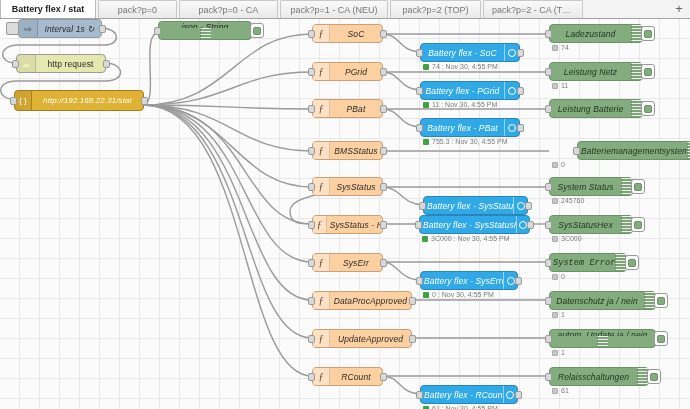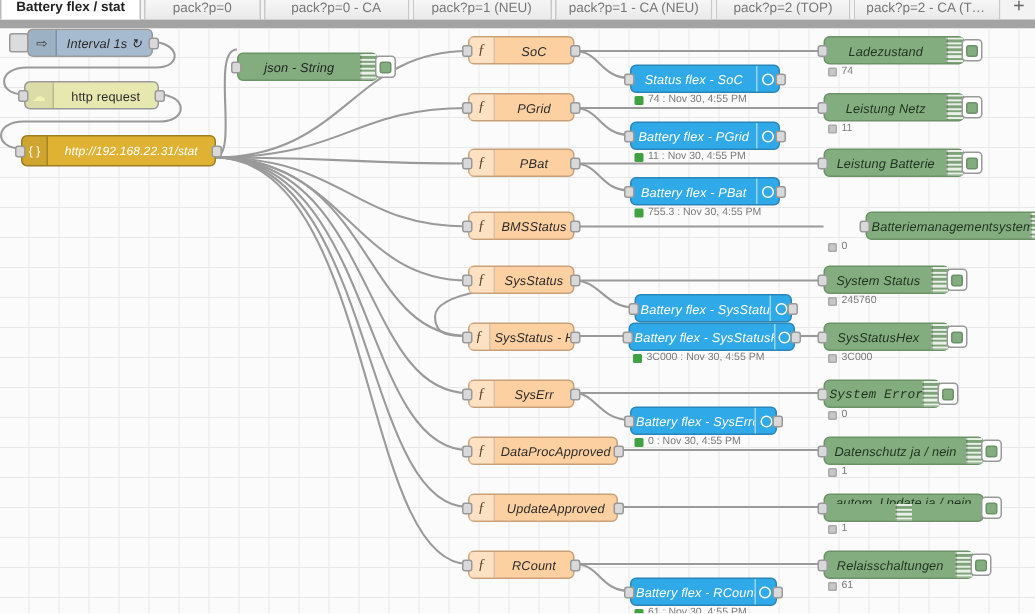--- a/index.html
+++ b/index.html
@@ -9,21 +9,21 @@
     overflow: hidden;
     font-family: "Liberation Sans", sans-serif;
     background: #fff;
   }
   #app { position: relative; width: 690px; height: 409px; }
 
   
   #tabbar {
     position: absolute; left: 0; top: 0; width: 690px; height: 19px;
     background: #f3f3f3;
-    border-bottom: 6px solid #a3a3a3;
+    border-bottom: 1px solid #a3a3a3;
     display: flex; align-items: flex-end;
     font-size: 9px;
   }
   .tab {
     height: 18px; line-height: 18px;
     padding: 0 8px;
     margin-right: 2px;
     border: 1px solid #c8c8c8;
     border-bottom: none;
     border-radius: 2px 2px 0 0;
@@ -193,21 +193,20 @@
 </style>
 </head>
 <body>
 
 <div id="app">
 
   <div id="tabbar">
     <div class="tab active" style="width:96px"><span>Battery flex / stat</span></div>
     <div class="tab" style="width:79px"><span>pack?p=0</span></div>
     <div class="tab" style="width:99px"><span>pack?p=0 - CA</span></div>
-    <div class="tab" style="width:95px"><span>pack?p=1 (NEU)</span></div>
     <div class="tab" style="width:108px"><span>pack?p=1 - CA (NEU)</span></div>
     <div class="tab" style="width:91px"><span>pack?p=2 (TOP)</span></div>
     <div class="tab" style="width:100px"><span>pack?p=2 - CA (TOP)</span></div>
     <div class="tab-add">+</div>
   </div>
 
   <div id="canvas">
 
     <svg id="wires">
       <g fill="none" stroke="#9a9a9a" stroke-width="1.4">
@@ -266,21 +265,21 @@
       <div class="port out"></div>
     </div>
 
     <div class="node n-url" style="left:14px; top:71px; width:130px; height:21px;">
       <div class="ic">{ }</div>
       <div class="lbl">http://192.168.22.31/stat</div>
       <div class="port in"></div>
       <div class="port out"></div>
     </div>
 
-    <div class="node n-json" style="left:158px; top:16px; width:94px;">
+    <div class="node n-json" style="left:158px; top:2px; width:94px;flex-direction:column;">
       <div class="lbl">json - String</div>
       <div class="stripes"></div>
       <div class="btn">
           <i></i>
         </div>
       <div class="port in"></div>
     </div>
 
     <div class="node n-func" style="left:312px; top:5px; width:71px;">
       <div class="ic">ƒ</div>
@@ -346,21 +345,21 @@
     </div>
 
     <div class="node n-func" style="left:312px; top:348px; width:71px;">
       <div class="ic">ƒ</div>
       <div class="lbl">RCount</div>
       <div class="port in"></div>
       <div class="port out"></div>
     </div>
 
     <div class="node n-blue" style="left:420px; top:24px; width:100px;">
-      <div class="lbl">Status flex - SoC</div>
+      <div class="lbl">Battery flex - SoC</div>
       <div class="ic">
           <b></b>
         </div>
       <div class="port in"></div>
       <div class="port out"></div>
     </div>
     <div class="status" style="left:423px; top:44px;">
       <span class="dot"></span>
       <span>74 : Nov 30, 4:55 PM</span>
     </div>

